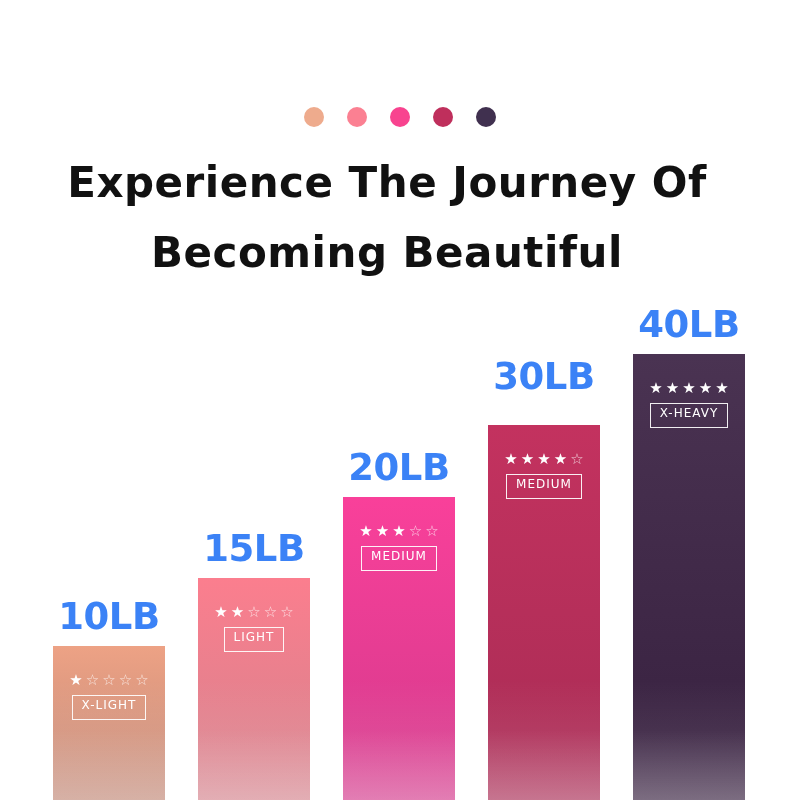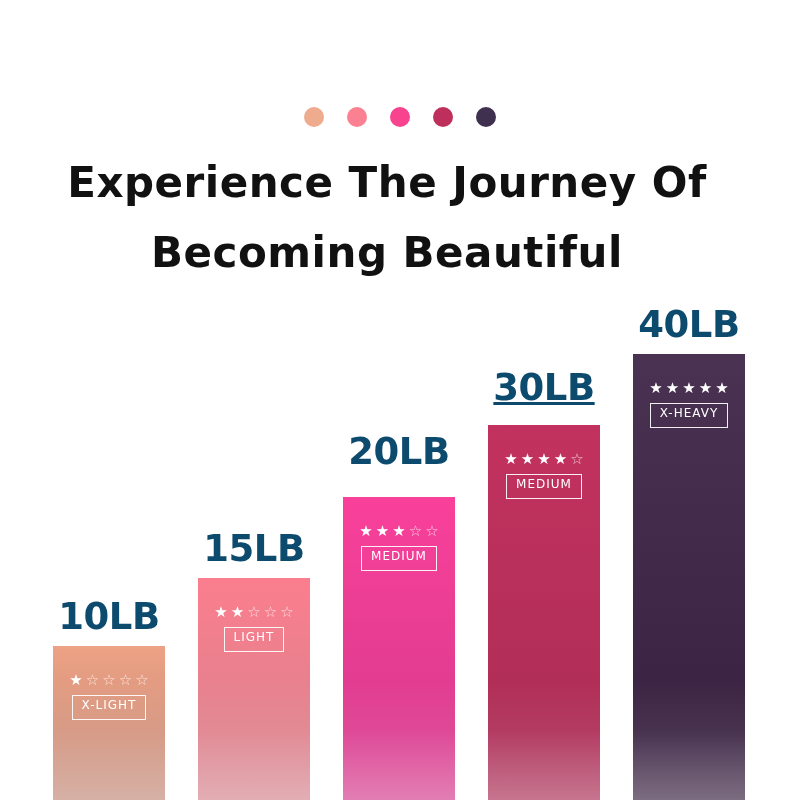--- a/index.html
+++ b/index.html
@@ -77,21 +77,21 @@
     background:linear-gradient(to bottom, rgba(255,255,255,0) 0%, rgba(255,255,255,0.16) 100%);
     pointer-events:none;
   }
   .weight-label {
     position:absolute;
     left:-22px;
     width:calc(100% + 44px);
     text-align:center;
     font-weight:bold;
     font-size:37px;
-    color:#0c4a6e;
+    color:#3b82f6;
     font-family:"DejaVu Sans", sans-serif;
     letter-spacing:-0.5px;
     white-space:nowrap;
   }
   .badge {
     position:absolute;
     left:0;
     width:100%;
     display:flex;
     flex-direction:column;
@@ -177,37 +177,37 @@
             <span class="star empty">☆</span>
             <span class="star empty">☆</span>
           </div>
           <div class="tier-box">LIGHT</div>
         </div>
       </div>
       <div class="bar-group" style="left: 343px; width: 112px; height: 303px;">
         <div class="bar" style="height: 303px; background: linear-gradient(rgb(249, 64, 154) 0%, rgb(212, 58, 140) 100%);">
           <div class="bar-sheen"></div>
         </div>
-        <div class="weight-label" style="bottom: 327px;">20LB</div>
+        <div class="weight-label" style="bottom: 311px;">20LB</div>
         <div class="badge" style="bottom: 229px;">
           <div class="stars">
             <span class="star">★</span>
             <span class="star">★</span>
             <span class="star">★</span>
             <span class="star empty">☆</span>
             <span class="star empty">☆</span>
           </div>
           <div class="tier-box">MEDIUM</div>
         </div>
       </div>
       <div class="bar-group" style="left: 488px; width: 112px; height: 375px;">
         <div class="bar" style="height: 375px; background: linear-gradient(rgb(195, 50, 95) 0%, rgb(169, 44, 85) 100%);">
           <div class="bar-sheen"></div>
         </div>
-        <div class="weight-label" style="bottom: 391px; text-decoration: underline;">30LB</div>
+        <div class="weight-label" style="bottom: 402px;">30LB</div>
         <div class="badge" style="bottom: 301px;">
           <div class="stars">
             <span class="star">★</span>
             <span class="star">★</span>
             <span class="star">★</span>
             <span class="star">★</span>
             <span class="star empty">☆</span>
           </div>
           <div class="tier-box">MEDIUM</div>
         </div>

